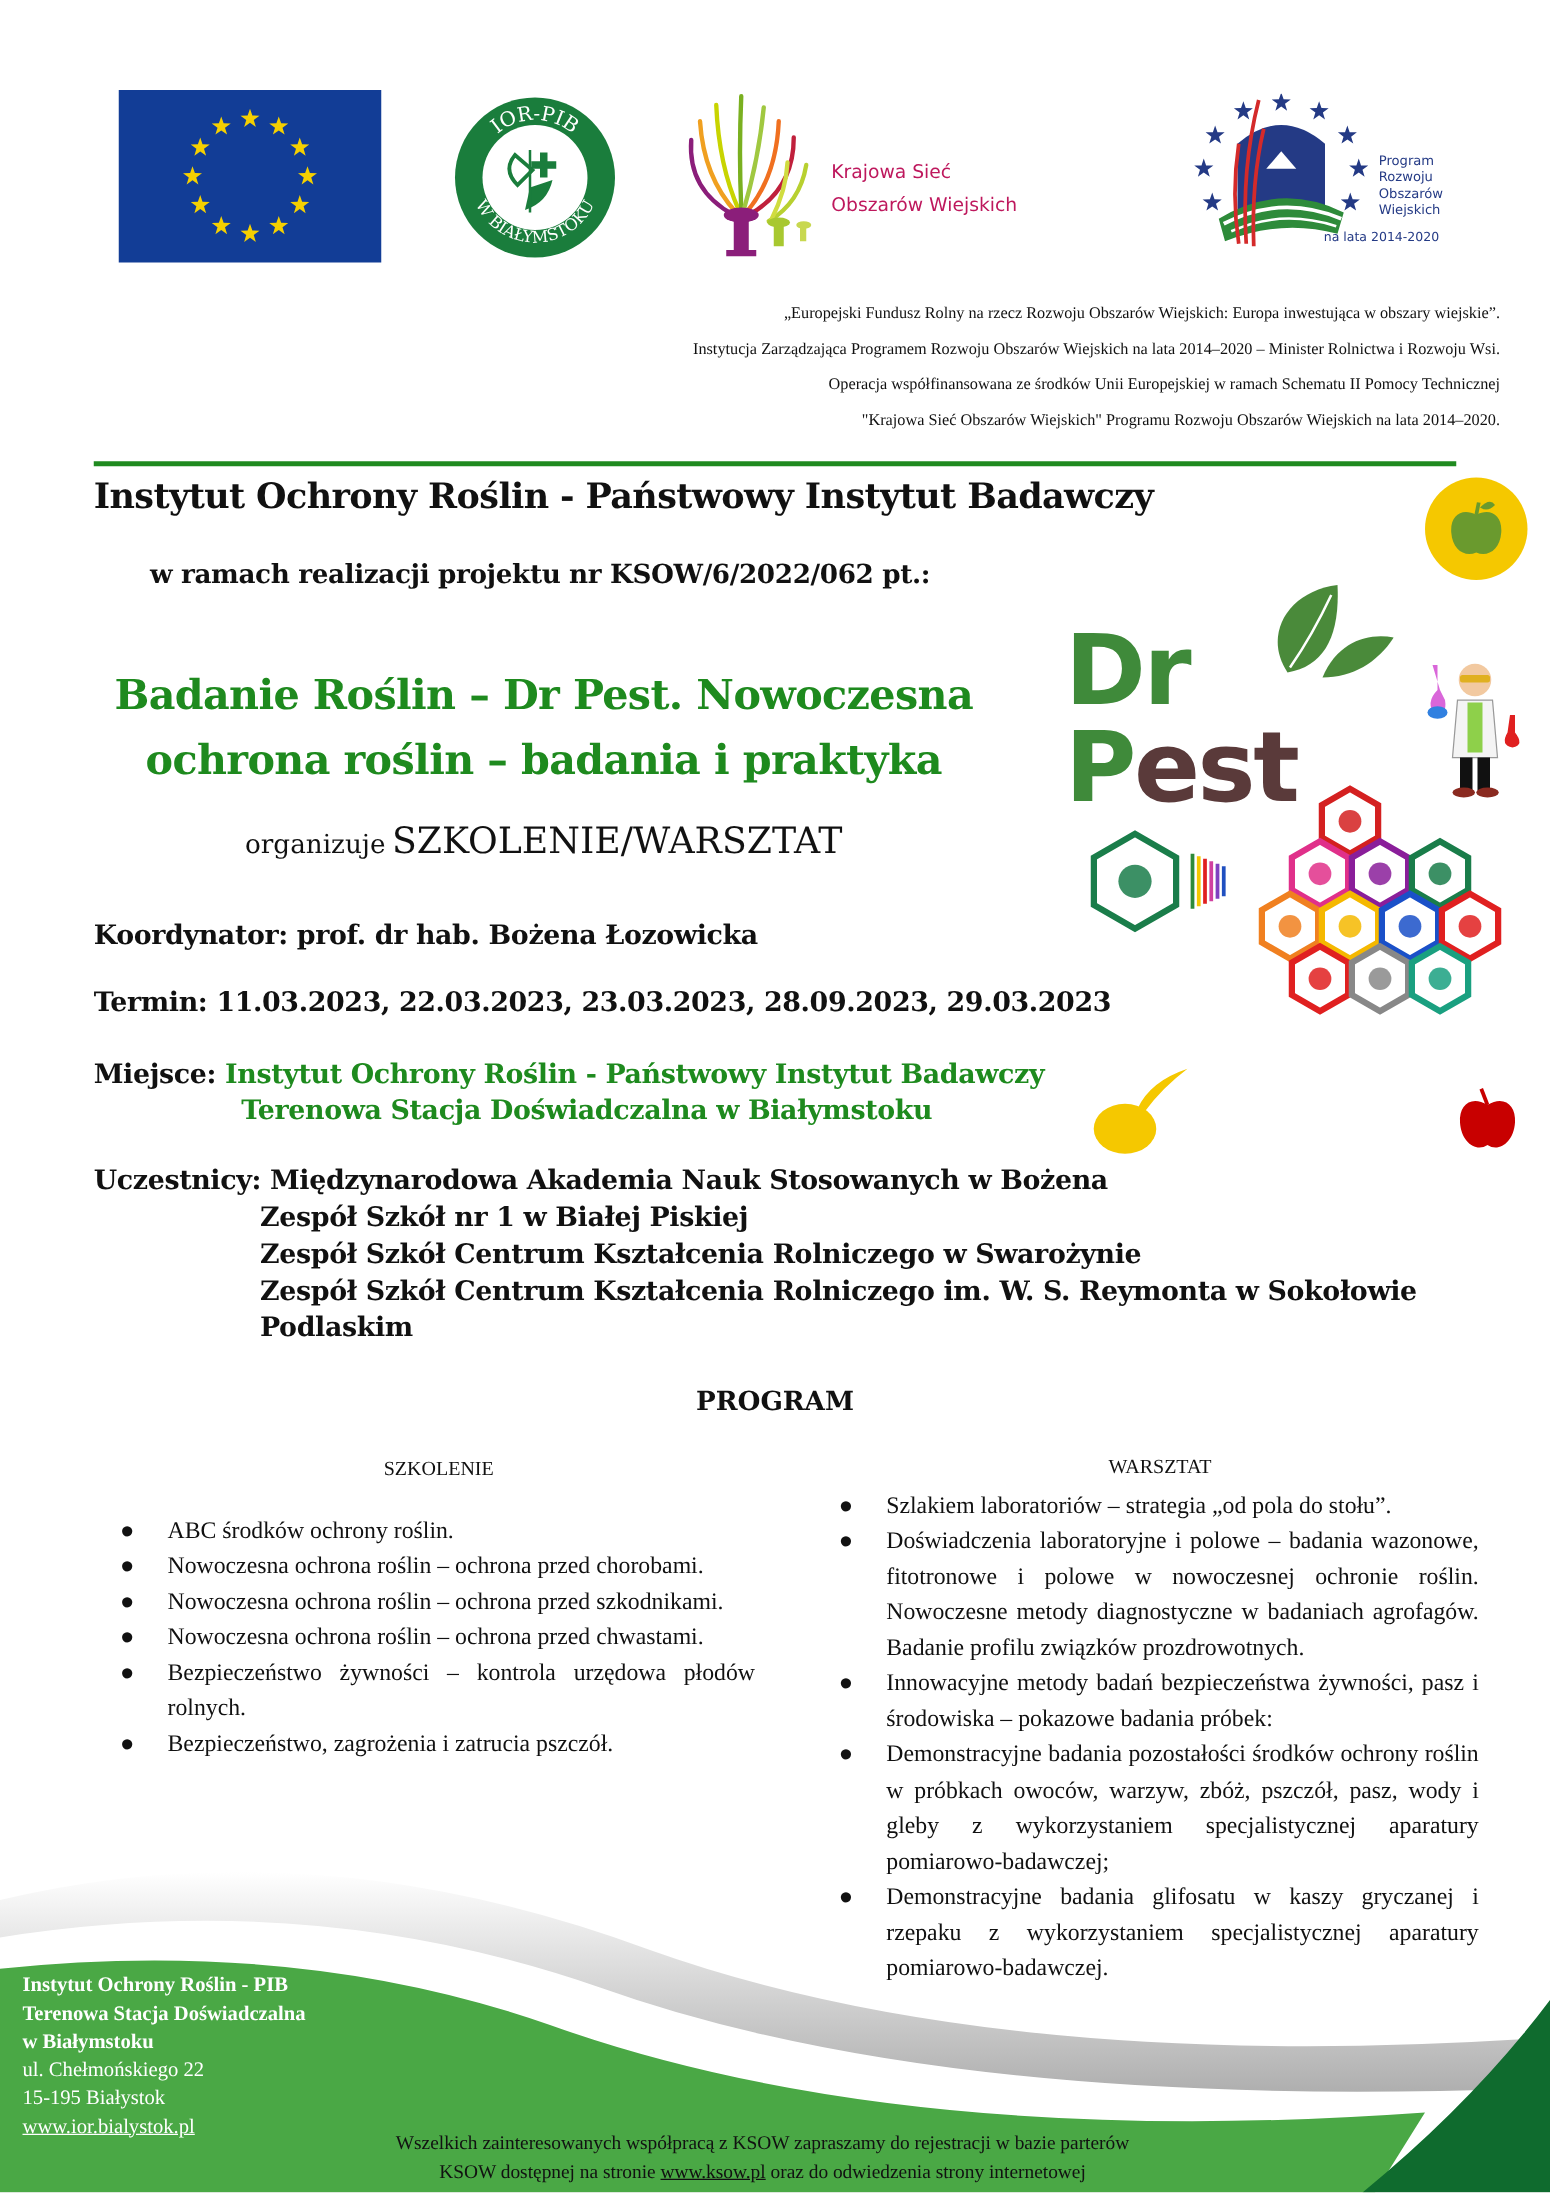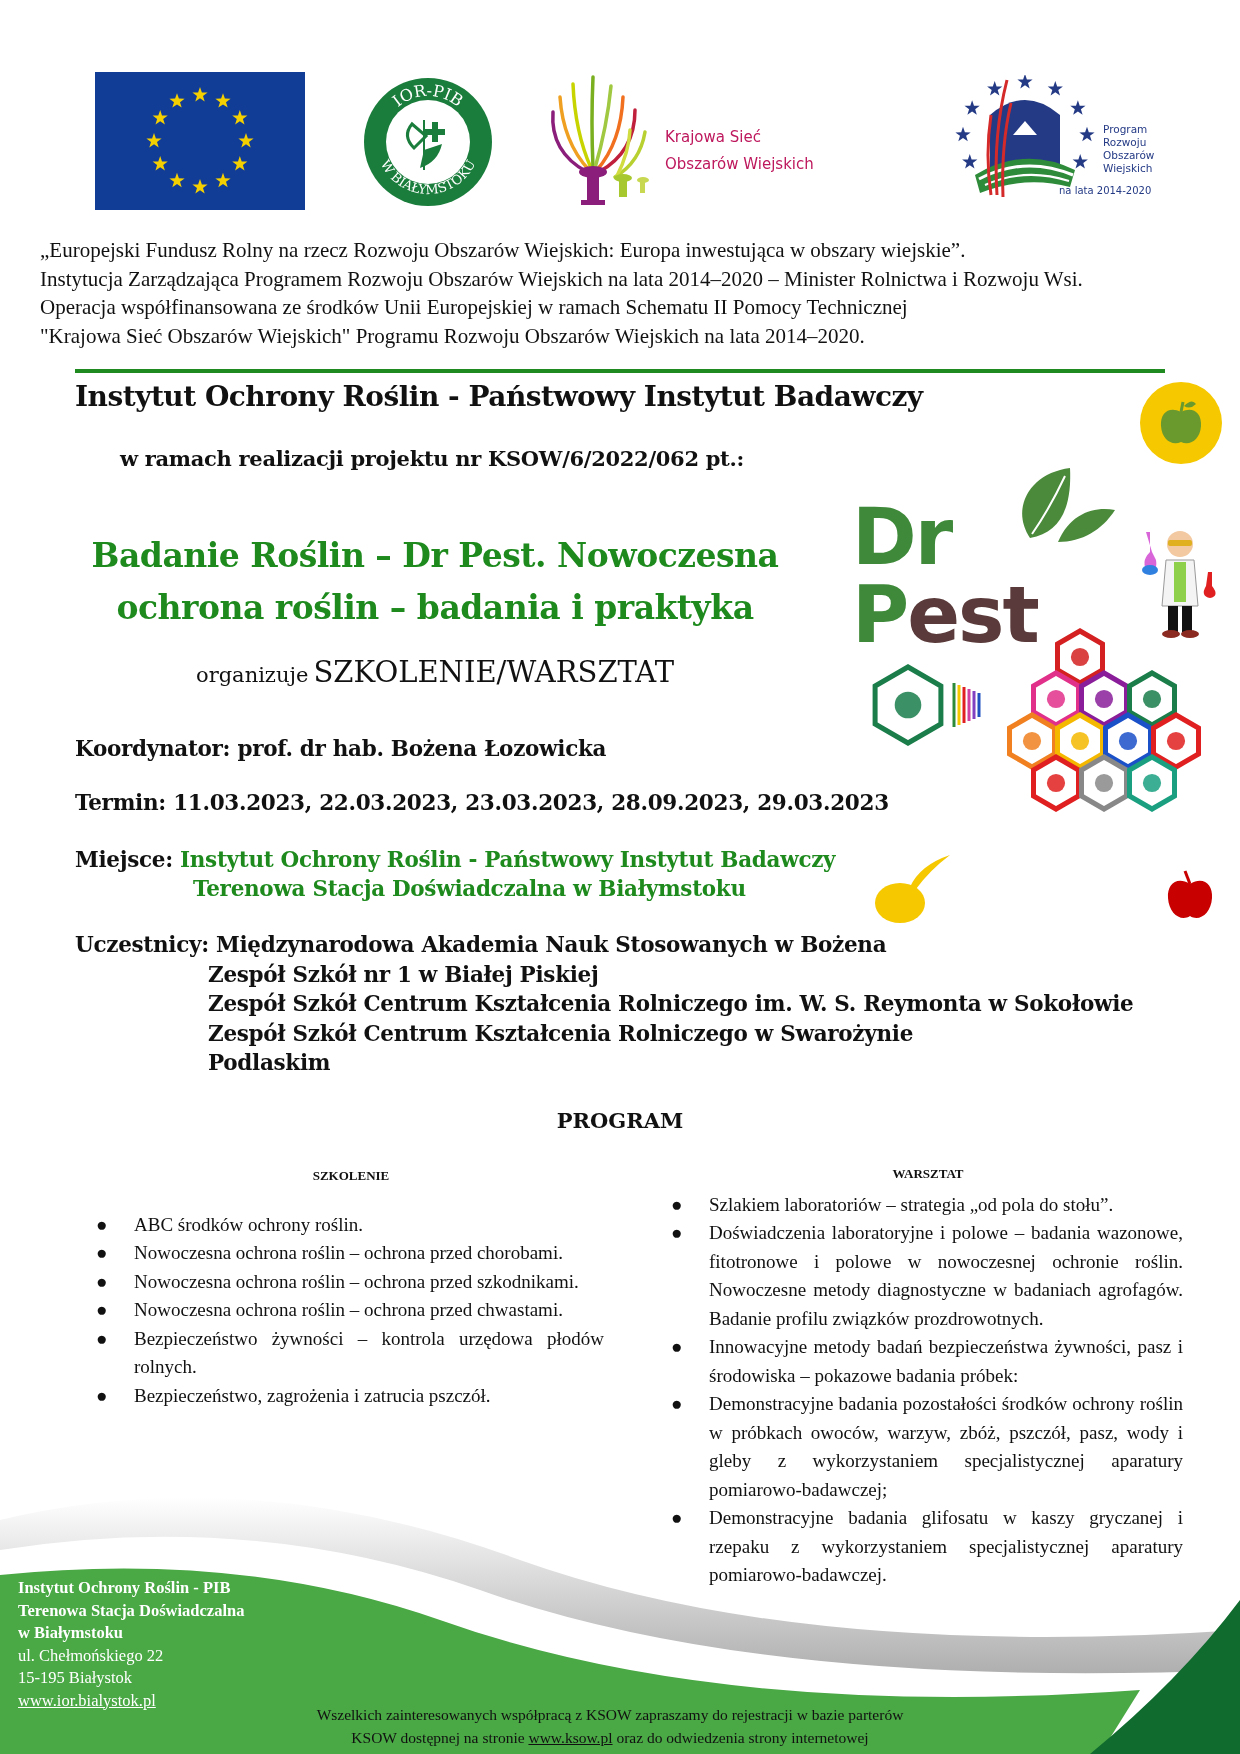--- a/index.html
+++ b/index.html
@@ -8,36 +8,36 @@
   .abs { position:absolute; }
   
   .logo-eu { left:95px; top:72px; width:210px; height:138px; background:#123d96; }
   .logo-ior { left:362px; top:76px; width:132px; height:132px; }
   .logo-ksow { left:545px; top:72px; width:345px; height:135px; }
   .logo-prow { left:945px; top:75px; width:220px; height:128px; }
   .ksow-text { position:absolute; left:120px; top:52px; color:#be185d; font-family:"DejaVu Sans", sans-serif; font-size:15px; line-height:27px; }
   .prow-text { position:absolute; left:158px; top:48px; color:#243a85; font-family:"DejaVu Sans", sans-serif; font-size:10.5px; line-height:13px; }
   .prow-years { position:absolute; left:114px; top:110px; color:#243a85; font-family:"DejaVu Sans", sans-serif; font-size:10px; }
   
-  .funding { left:40px; width:1160px; top:236px; text-align:left; font-family:"Liberation Serif", serif;
-             font-size:21px; line-height:28.5px; color:#111; }
+  .funding { left:40px; width:1160px; top:236px; text-align:right; font-family:"Liberation Serif", serif;
+             font-size:13px; line-height:28.5px; color:#111; }
   .rule { left:75px; top:369px; width:1090px; height:4px; background:#1f8a1f; }
   .inst-title { left:75px; top:380px; font-family:"DejaVu Serif", serif; font-weight:bold; font-size:28px; letter-spacing:-0.5px; }
   .project { left:120px; top:446px; font-weight:bold; font-size:21px; letter-spacing:-0.3px; }
   .main-title { left:60px; width:750px; top:530px; text-align:center; color:#1e8a1e; font-weight:bold;
                 font-size:33px; line-height:52px; letter-spacing:-0.5px; }
   .organizes { left:60px; width:750px; top:655px; text-align:center; font-weight:normal; }
   .organizes .small { font-size:21px; }
   .organizes .big { font-size:29px; }
   .info-line { left:75px; font-weight:bold; font-size:21.5px; letter-spacing:-0.3px; }
   .green { color:#1e8a1e; }
   .participants { left:75px; top:930px; font-weight:bold; font-size:21.5px; line-height:29.5px; letter-spacing:-0.3px; }
   .participants .indent { padding-left:133px; }
   .program-head { left:0; width:1240px; top:1108px; text-align:center; font-weight:bold; font-size:21px; }
-  .col-head { font-weight:bold; font-size:13px; text-align:center; }
+  .col-head { font-weight:normal; font-size:16px; text-align:center; }
   .col { font-family:"Liberation Serif", serif; font-size:19px; line-height:28.5px; }
   .col ul { margin:0; padding:0; list-style:none; }
   .col li { position:relative; padding-left:36px; text-align:justify; }
   .col li .bullet { position:absolute; left:-2px; top:0; }
   .col-left { left:98px; width:506px; top:1162px; }
   .col-right { left:673px; width:510px; top:1160px; }
   
   .footer-svg { left:0; top:1480px; width:1240px; height:274px; }
   .footer-addr { left:18px; top:1577px; color:#fff; font-family:"Liberation Serif", serif; font-size:16.5px; line-height:22.5px; }
   .footer-addr .b { font-weight:bold; }
@@ -276,22 +276,22 @@
   </div>
   <div class="green" style="padding-left:118px">Terenowa Stacja Doświadczalna w Białymstoku</div>
 </div>
 
 <div class="abs participants">
   <div>
     <span>Uczestnicy:</span>
     <span>Międzynarodowa Akademia Nauk Stosowanych w Bożena</span>
   </div>
   <div class="indent">Zespół Szkół nr 1 w Białej Piskiej</div>
+  <div class="indent">Zespół Szkół Centrum Kształcenia Rolniczego w Swarożynie</div>
   <div class="indent">Zespół Szkół Centrum Kształcenia Rolniczego im. W. S. Reymonta w Sokołowie</div>
-  <div class="indent">Zespół Szkół Centrum Kształcenia Rolniczego w Swarożynie</div>
   <div class="indent">Podlaskim</div>
 </div>
 
 <div class="abs program-head">PROGRAM</div>
 
 <div class="abs col col-left">
   <div class="col-head" style="margin-bottom:20px">SZKOLENIE</div>
   <ul>
     <li><span class="bullet">●</span><span>ABC środków ochrony roślin.</span></li>
     <li><span class="bullet">●</span><span>Nowoczesna ochrona roślin – ochrona przed chorobami.</span></li>

